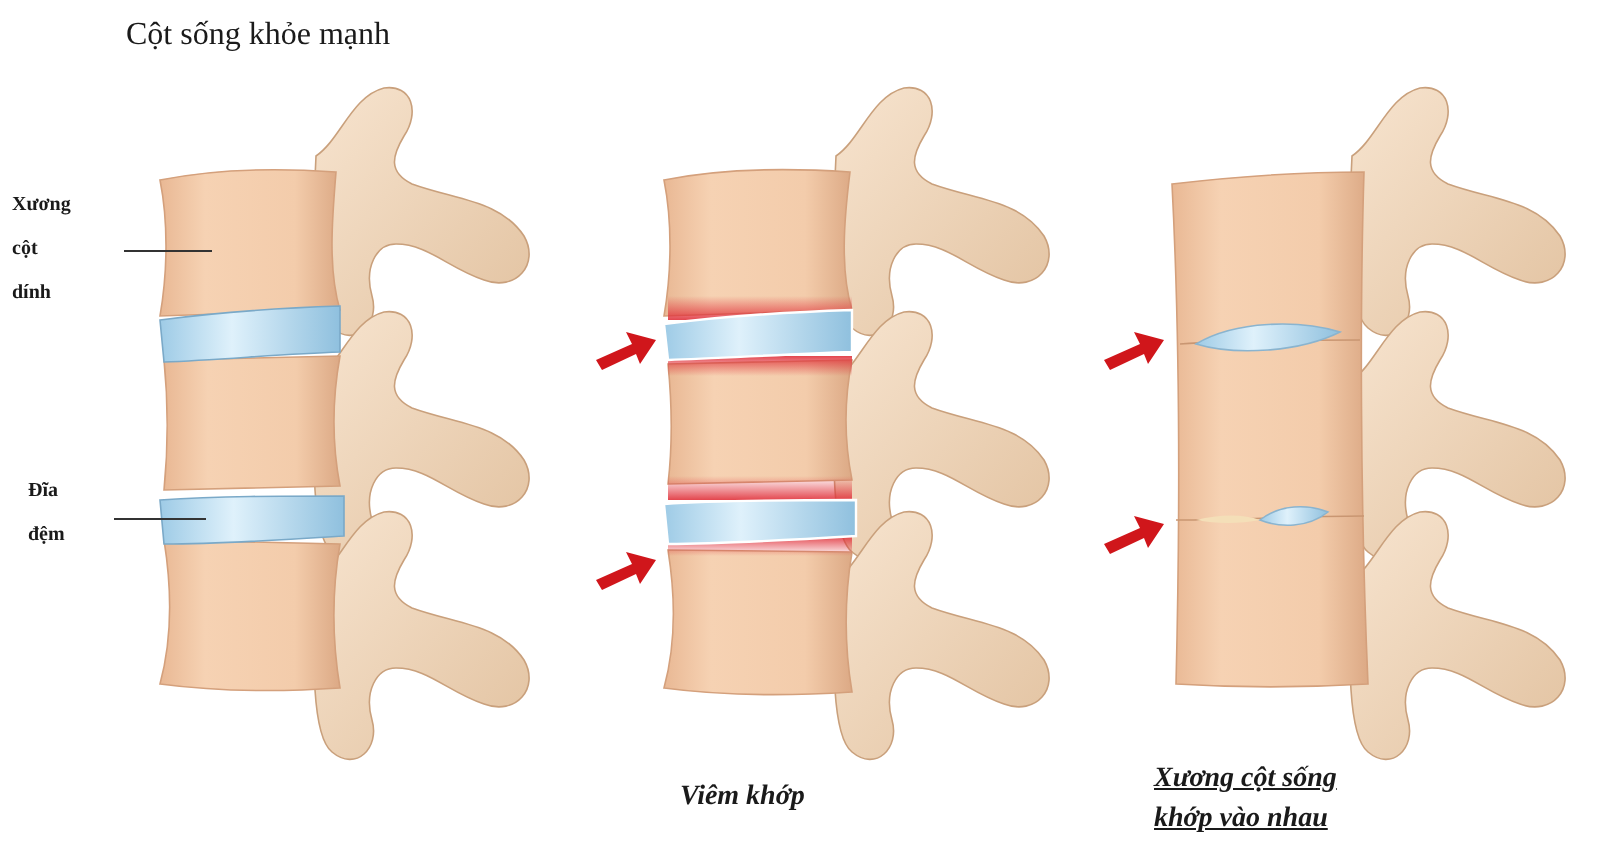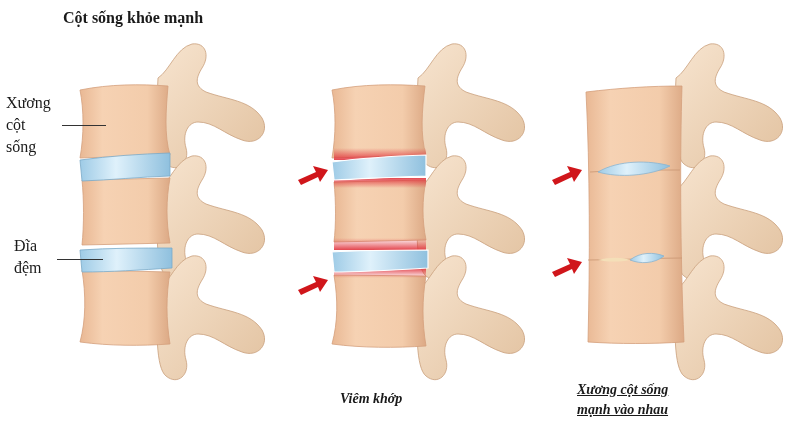--- a/index.html
+++ b/index.html
@@ -1,18 +1,18 @@
 <!DOCTYPE html>
 <html><head>
 <meta charset="utf-8">
 <style>
   html,body{margin:0;padding:0;background:#ffffff;}
   #stage{position:relative;width:800px;height:422px;overflow:hidden;background:#ffffff;font-family:"Liberation Serif","DejaVu Serif",serif;}
-  .title{position:absolute;top:9px;font-weight:bold;font-size:16px;color:#1a1a1a;white-space:nowrap;}
-  .label{position:absolute;font-weight:normal;font-size:16px;color:#1a1a1a;line-height:22px;}
+  .title{position:absolute;top:9px;font-weight:normal;font-size:16px;color:#1a1a1a;white-space:nowrap;}
+  .label{position:absolute;font-weight:bold;font-size:10px;color:#1a1a1a;line-height:22px;}
   .caption{position:absolute;font-style:italic;font-weight:bold;font-size:14px;color:#1a1a1a;line-height:20px;}
   .leader{position:absolute;height:1px;background:#333;}
   svg{position:absolute;left:0;top:0;}
 </style>
 </head>
 <body>
 
 <div id="stage">
 
   <svg width="800" height="422" viewBox="0 0 800 422">
@@ -96,28 +96,28 @@
       <use href="#arrow" x="552" y="170"></use>
       <use href="#arrow" x="552" y="262"></use>
     </g>
   </svg>
 
   <div class="title" style="left:63px;">Cột sống khỏe mạnh</div>
 
   <div class="label" style="left:6px;top:92px;">
     <div>Xương</div>
     <div>cột</div>
-    <div>sống</div>
+    <div>dính</div>
   </div>
   <div class="leader" style="left:62px;top:125px;width:44px;"></div>
 
   <div class="label" style="left:14px;top:235px;">
     <div>Đĩa</div>
     <div>đệm</div>
   </div>
   <div class="leader" style="left:57px;top:259px;width:46px;"></div>
 
   <div class="caption" style="left:340px;top:389px;">Viêm khớp</div>
   <div class="caption" style="left:577px;top:380px;text-decoration:underline;">
     <div>Xương cột sống</div>
-    <div>mạnh vào nhau</div>
+    <div>khớp vào nhau</div>
   </div>
 </div>
 
 </body></html>

